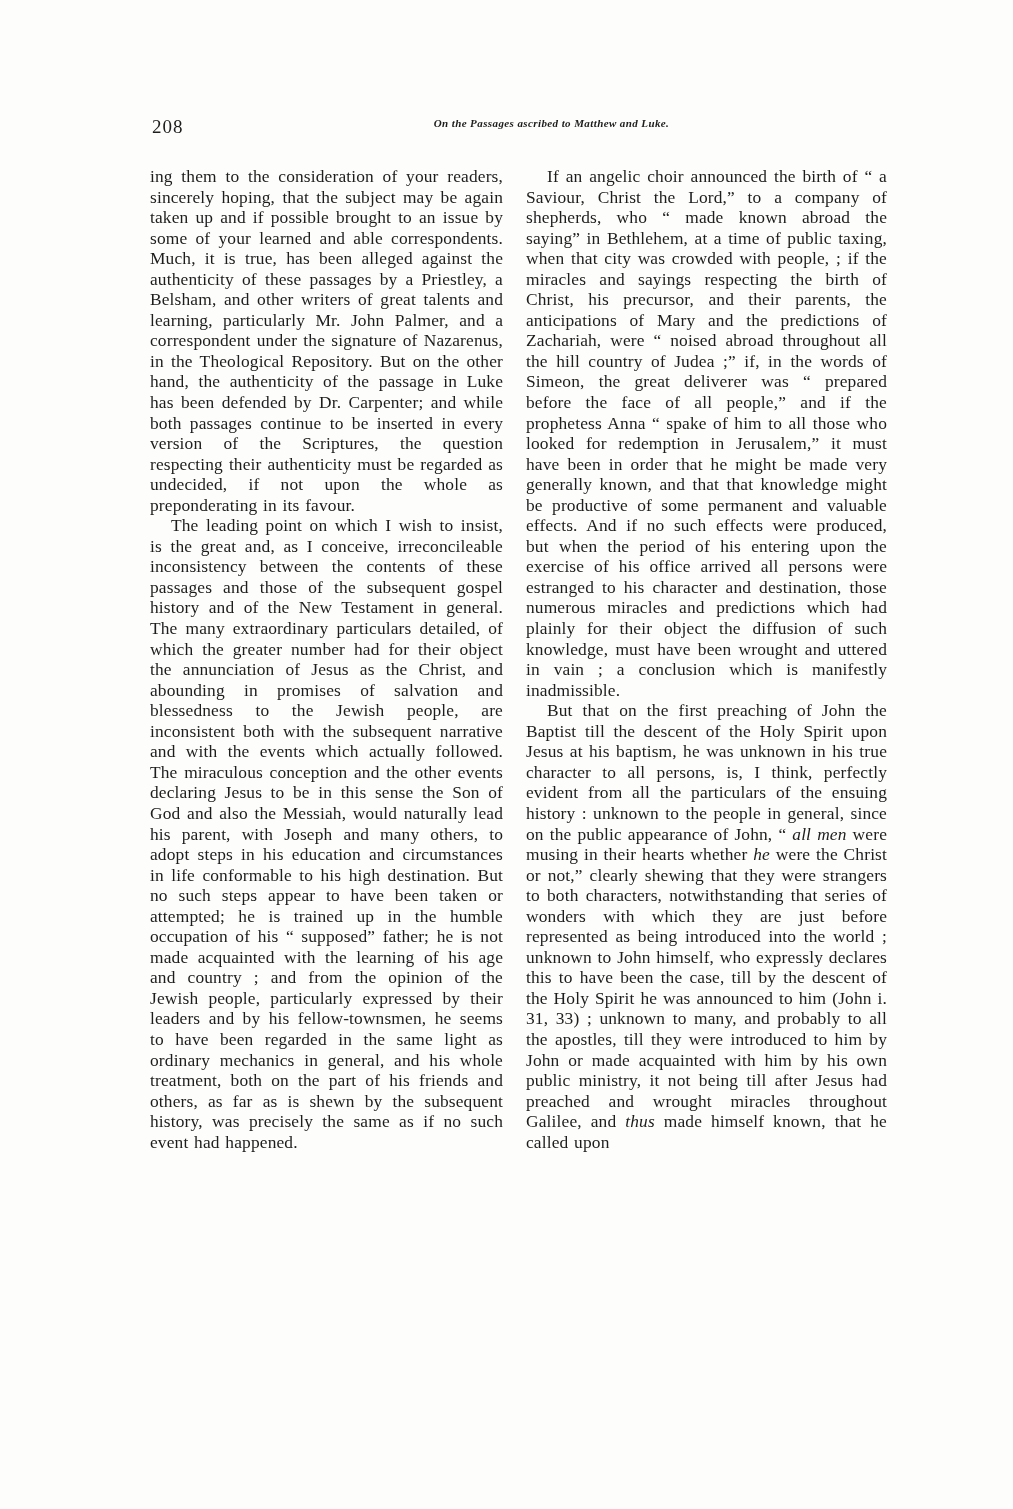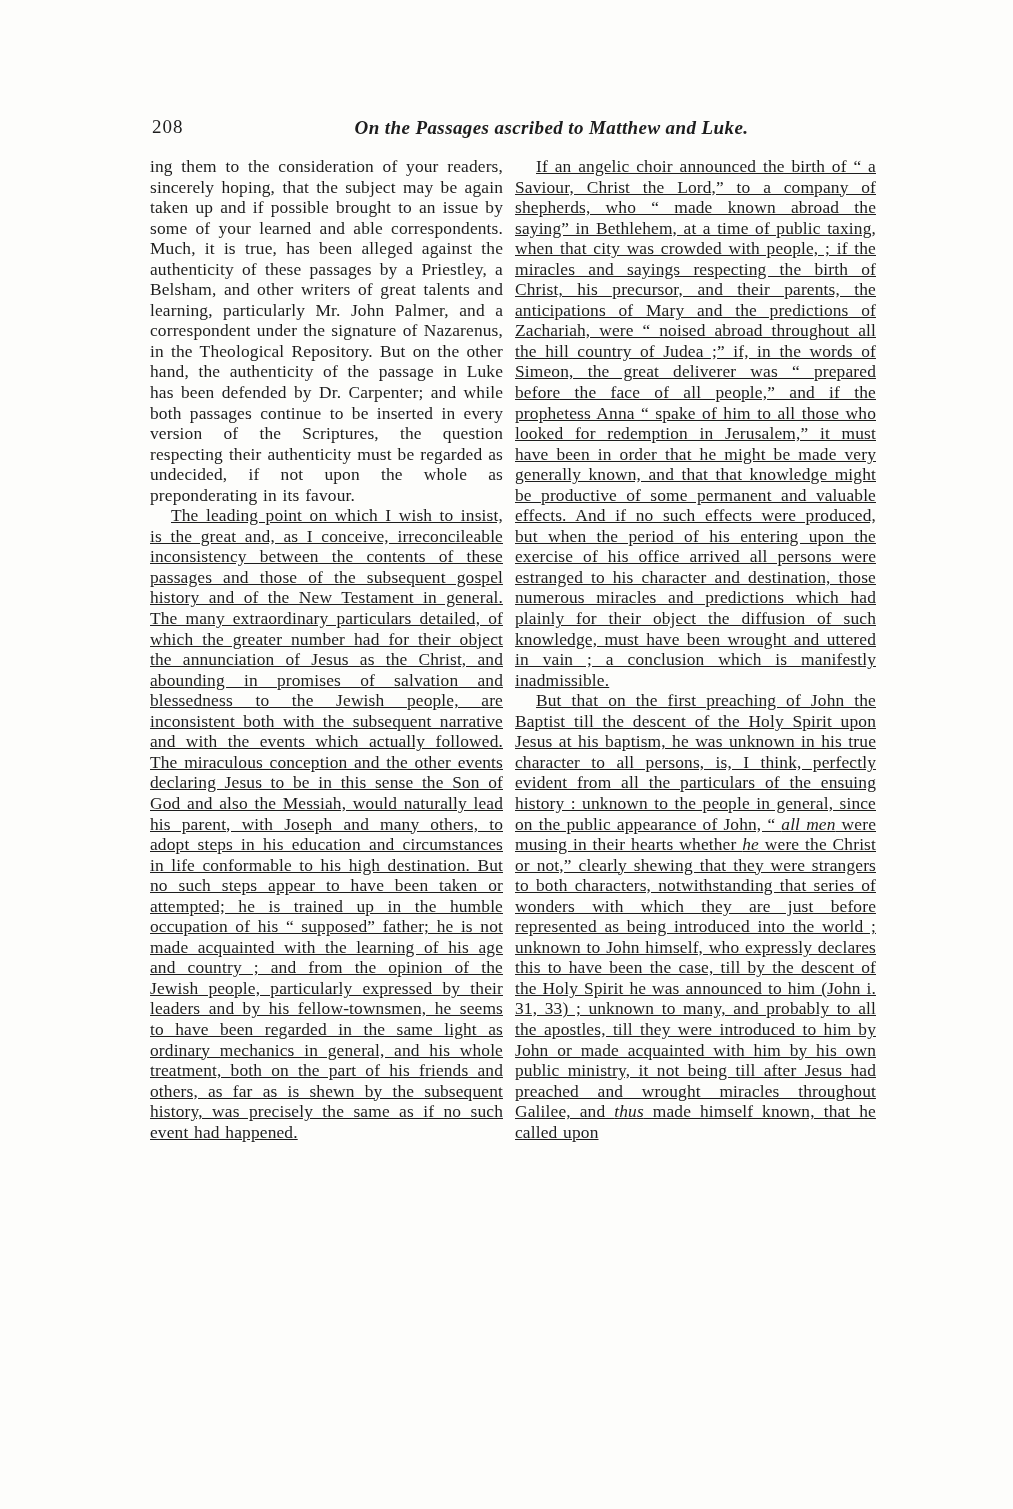--- a/index.html
+++ b/index.html
@@ -34,49 +34,48 @@
     letter-spacing: 1px;
   }
   .running-title {
     position: absolute;
     left: 60px;
     right: 0;
     top: 1px;
     text-align: center;
     font-style: italic;
     font-weight: 600;
-    font-size: 19px;
+    font-size: 11px;
     letter-spacing: 0.4px;
   }
   .columns {
     position: absolute;
-    top: 156px;
+    top: 166px;
     left: 150px;
     display: flex;
-    gap: 12px;
+    gap: 23px;
   }
   .col {
     width: 353px;
   }
   .col.right {
     width: 361px;
   }
   .para {
     margin: 0;
     font-size: 17.4px;
     line-height: 20.55px;
     text-align: justify;
     letter-spacing: 0.15px;
     word-spacing: 1.2px;
     -webkit-hyphens: auto;
     hyphens: auto;
   }
   .para.indent {
     text-indent: 21px;
-    text-decoration: underline;
   }
 </style>
 </head>
 <body>
 
 <div class="page">
 
   <div class="page-header">
     <span class="page-number">208</span>
     <span class="running-title">On the Passages ascribed to Matthew and Luke.</span>

